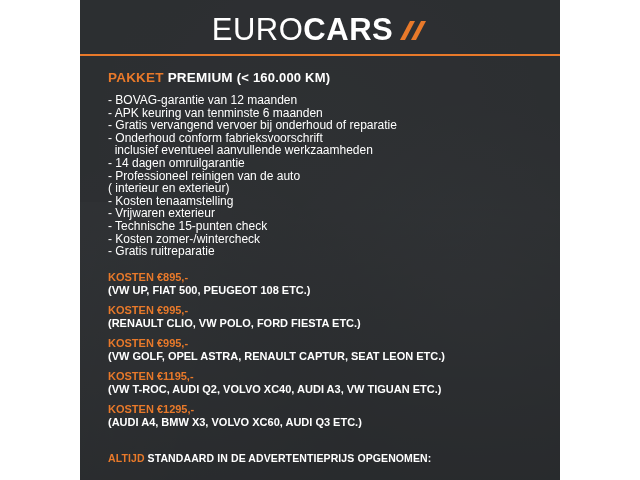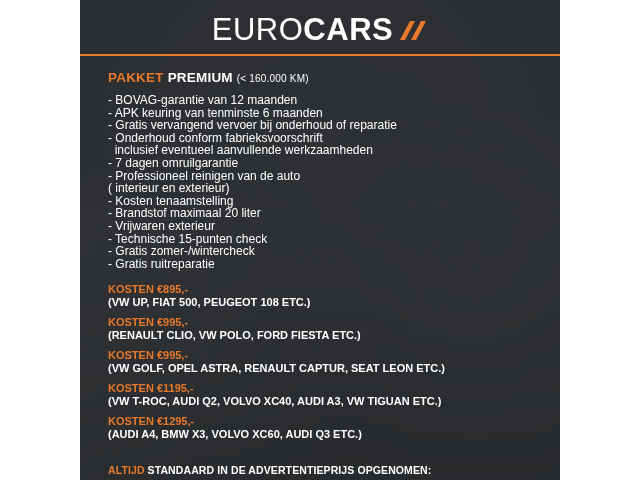--- a/index.html
+++ b/index.html
@@ -100,22 +100,22 @@
     font-size: 13.5px;
     font-weight: bold;
     margin: 0 0 9px 0;
     letter-spacing: 0.2px;
   }
   .pakket-title .premium {
     color: #ffffff;
   }
   .pakket-title .km {
     color: #ffffff;
-    font-size: 10px;
-    font-weight: normal;
+    font-size: 13px;
+    font-weight: bold;
   }
   ul.feature-list {
     list-style: none;
     margin: 0;
     padding: 0;
   }
   ul.feature-list li {
     color: #ffffff;
     font-size: 12px;
     line-height: 12.6px;
@@ -182,28 +182,27 @@
           <span>PAKKET</span>
           <span class="premium">PREMIUM</span>
           <span class="km">(&lt; 160.000 KM)</span>
         </div>
         <ul class="feature-list">
           <li>- BOVAG-garantie van 12 maanden</li>
           <li>- APK keuring van tenminste 6 maanden</li>
           <li>- Gratis vervangend vervoer bij onderhoud of reparatie</li>
           <li>- Onderhoud conform fabrieksvoorschrift</li>
           <li>  inclusief eventueel aanvullende werkzaamheden</li>
-          <li>- 7 dagen omruilgarantie</li>
+          <li>- 14 dagen omruilgarantie</li>
           <li>- Professioneel reinigen van de auto</li>
           <li>( interieur en exterieur)</li>
           <li>- Kosten tenaamstelling</li>
-          <li>- Brandstof maximaal 20 liter</li>
           <li>- Vrijwaren exterieur</li>
           <li>- Technische 15-punten check</li>
-          <li>- Gratis zomer-/wintercheck</li>
+          <li>- Kosten zomer-/wintercheck</li>
           <li>- Gratis ruitreparatie</li>
         </ul>
       </div>
 
       <div class="prices">
         <div class="price-group">
           <div class="price-amount">KOSTEN €895,-</div>
           <div class="price-models">(VW UP, FIAT 500, PEUGEOT 108 ETC.)</div>
         </div>
         <div class="price-group">

